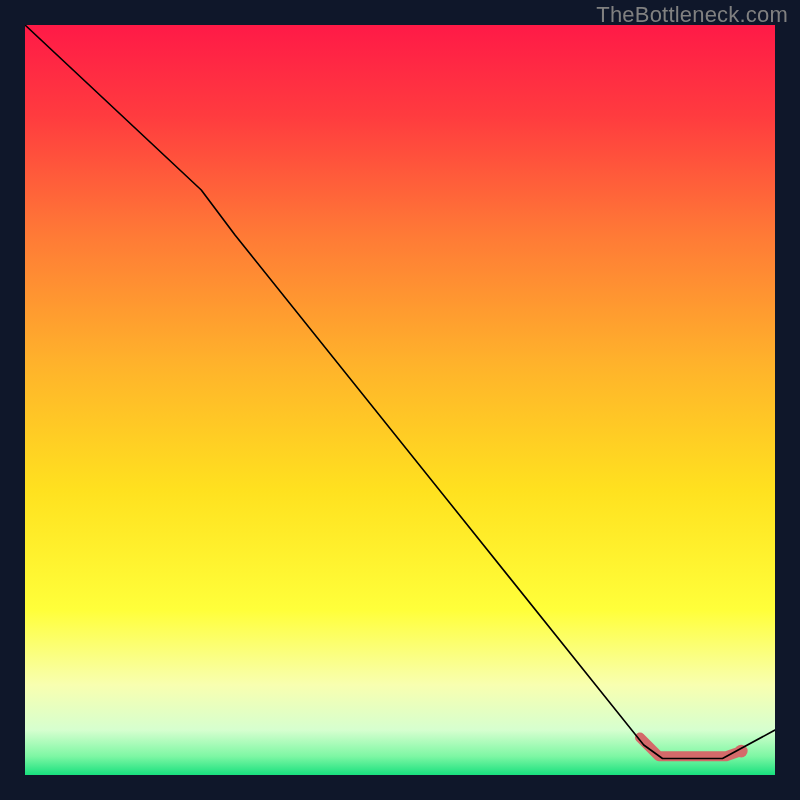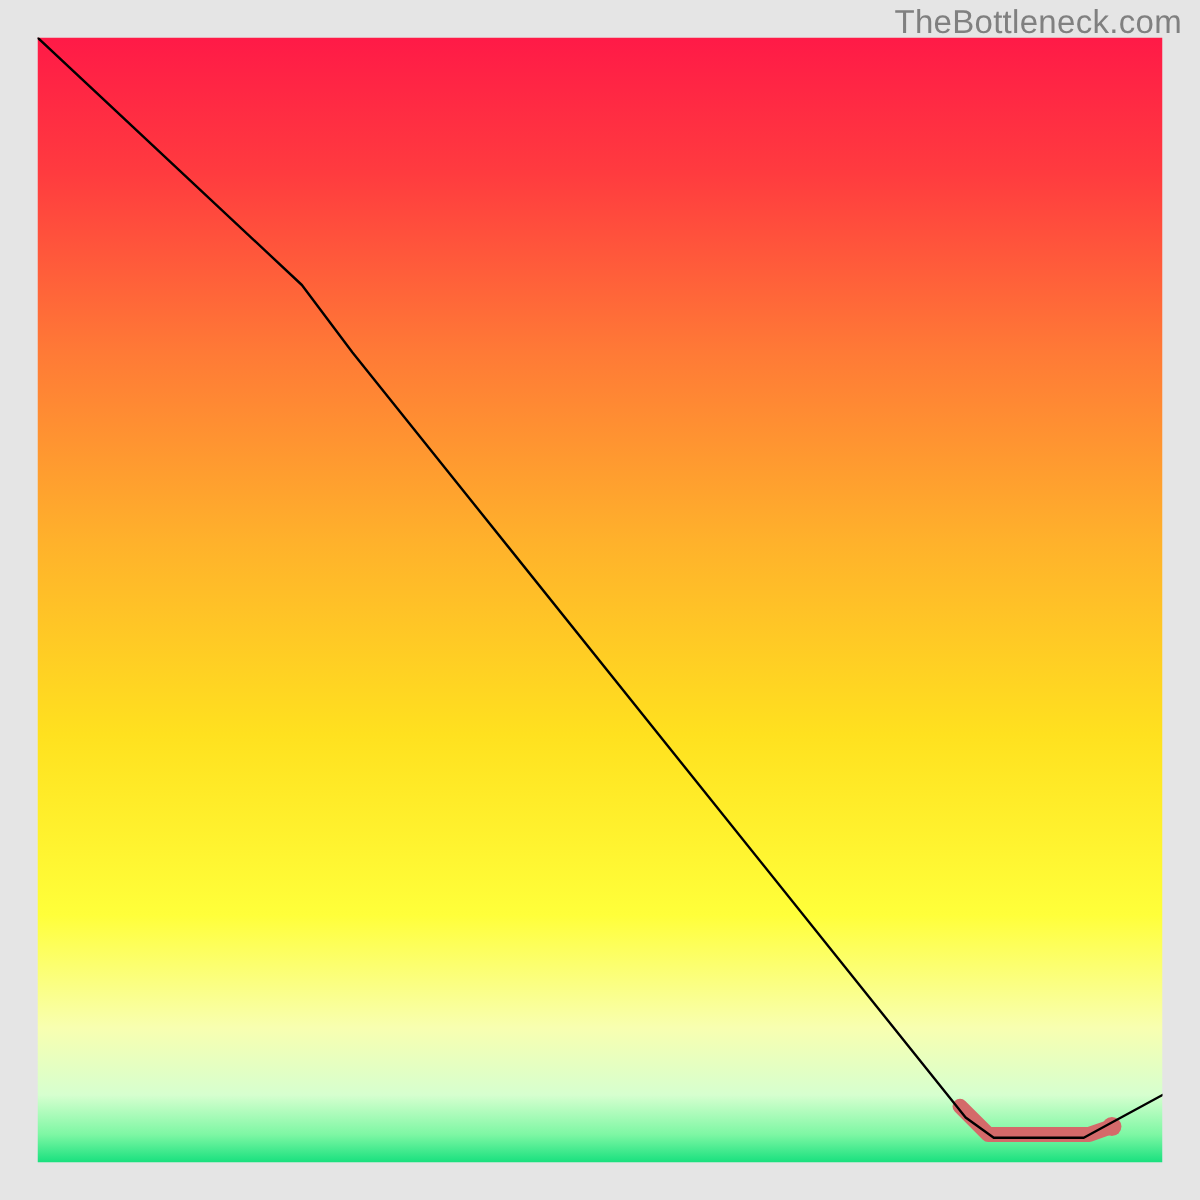--- a/index.html
+++ b/index.html
@@ -8,21 +8,21 @@
     width: 800px;
     height: 800px;
     background: #000;
     overflow: hidden;
     font-family: Arial, Helvetica, sans-serif;
   }
   .stage {
     position: relative;
     width: 800px;
     height: 800px;
-    background: #e5e5e5;
+    background: #0f172a;
   }
   .plot-area {
     position: absolute;
     left: 25px;
     top: 25px;
     width: 750px;
     height: 750px;
     
   }
   .gradient {

